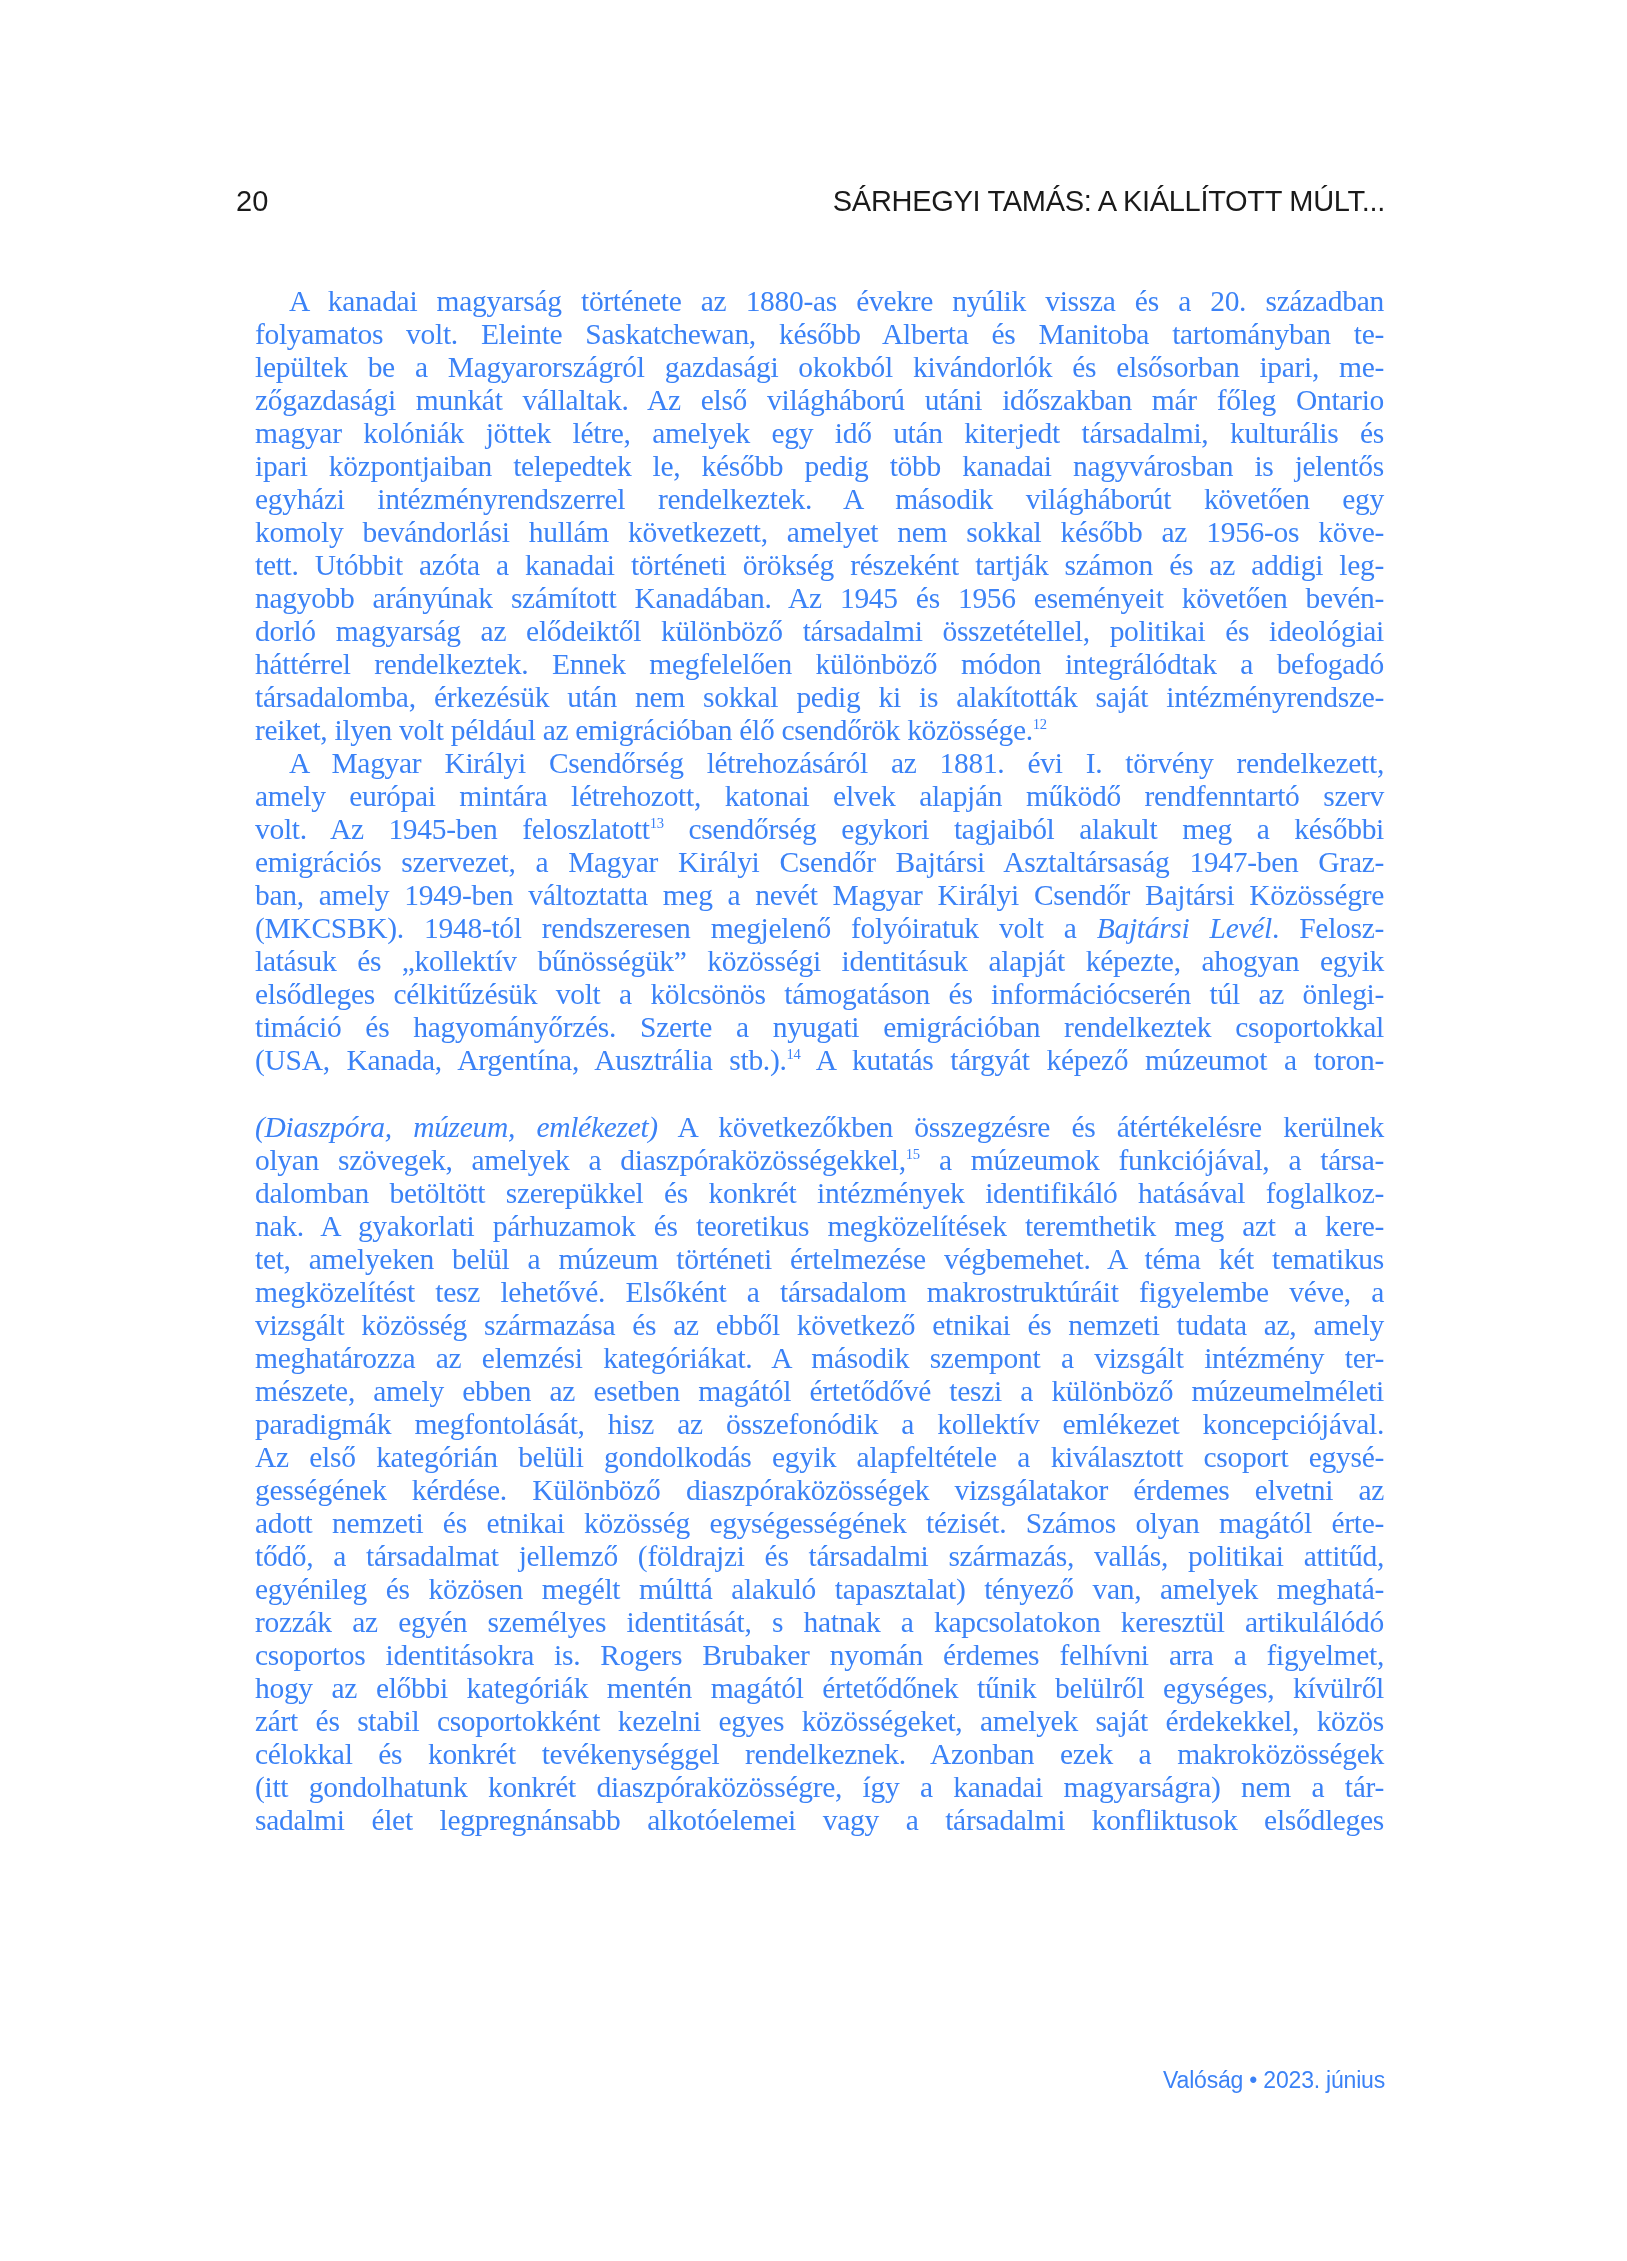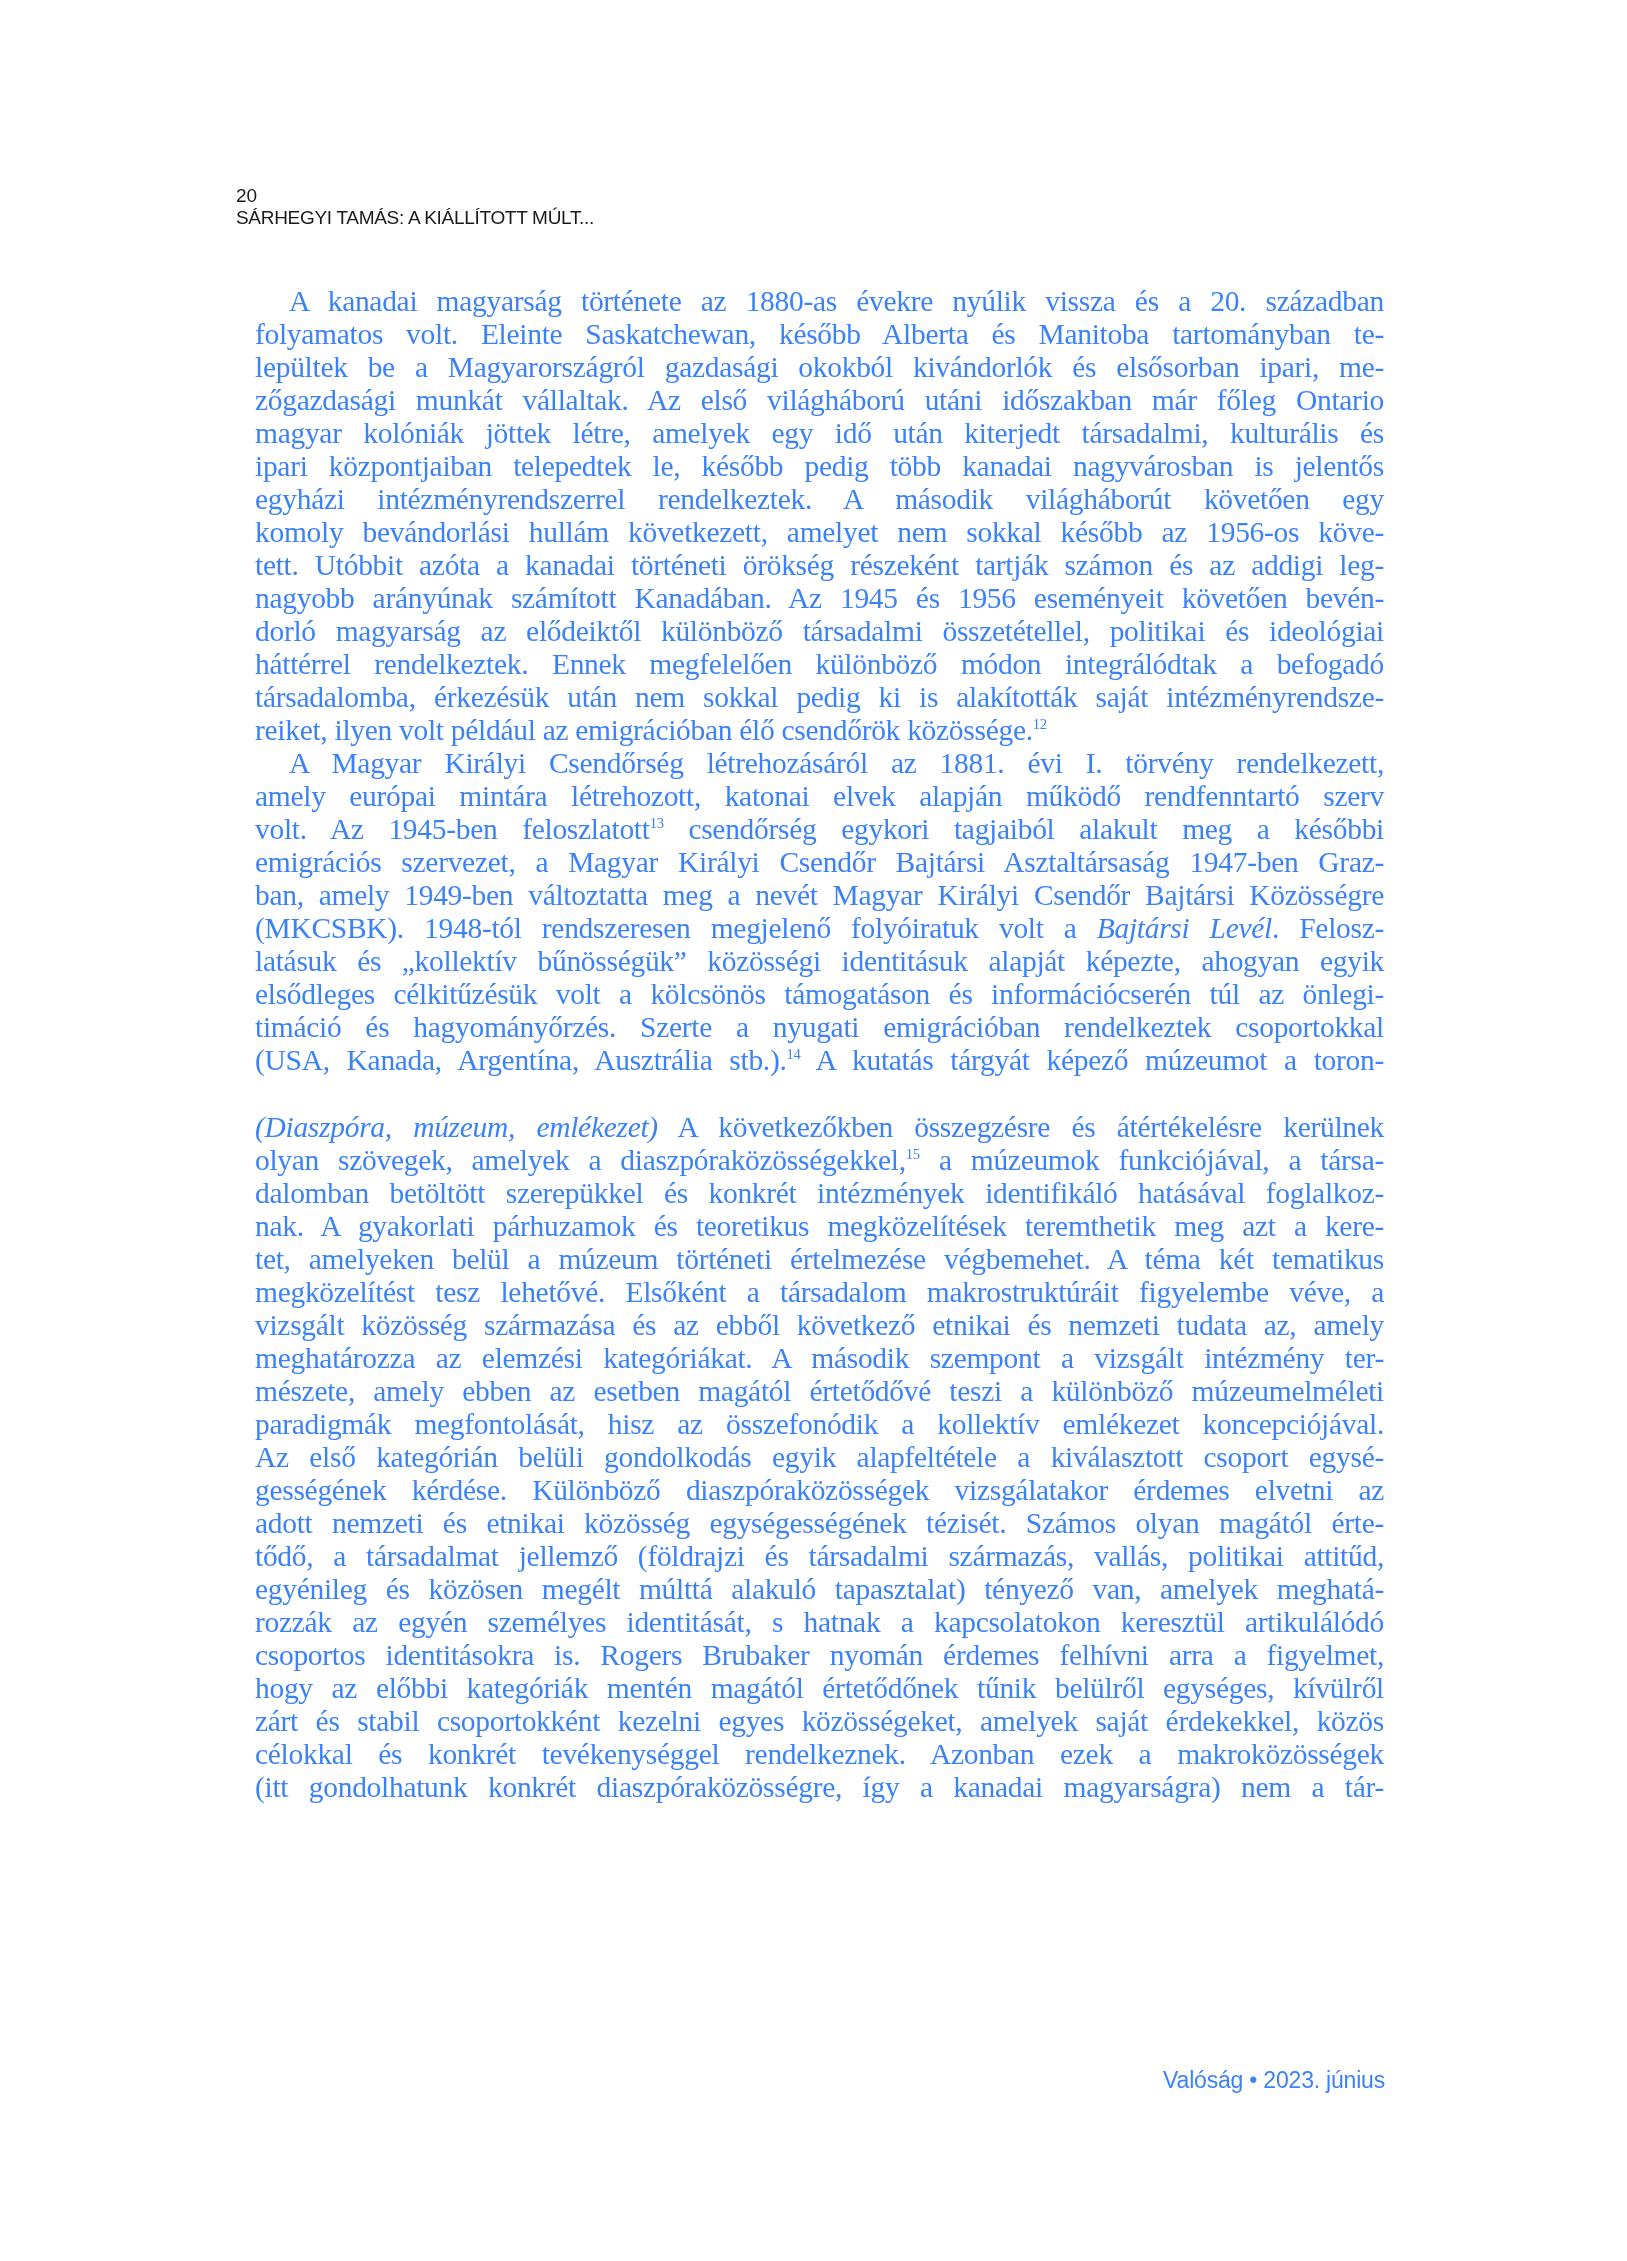--- a/index.html
+++ b/index.html
@@ -1,21 +1,21 @@
 <!DOCTYPE html>
 <html style="font-size:12.3px"><head>
 <meta charset="utf-8">
 <style>
   html, body { margin: 0; padding: 0; background: #ffffff; }
   body { width: 1628px; height: 2261px; position: relative; overflow: hidden; color: #1a1a1a; }
   .page { position: absolute; left: 0; top: 0; width: 1628px; height: 2261px; background: #fff; }
   .running-head {
     position: absolute; top: 185px; left: 236px; width: 1149px; height: 31px;
-    font-family: "Liberation Sans", sans-serif; font-size: 19px; color: #1a1a1a;
-    display: flex; justify-content: space-between; align-items: baseline; flex-direction: column;
+    font-family: "Liberation Sans", sans-serif; font-size: 29px; color: #1a1a1a;
+    display: flex; justify-content: space-between; align-items: baseline;
   }
   .running-head .title { letter-spacing: -0.3px; }
   .body-text {
     position: absolute; left: 255px; top: 285px; width: 1129px;
     font-family: "Liberation Serif", serif; font-size: 29.5px; color: #3b82f6;
   }
   .line {
     height: 33px; line-height: 33px; white-space: nowrap;
     text-align: justify; text-align-last: justify; letter-spacing: -0.3px;
   }
@@ -85,19 +85,20 @@
         <div class="line"><span>gességének kérdése. Különböző diaszpóraközösségek vizsgálatakor érdemes elvetni az</span></div>
         <div class="line"><span>adott nemzeti és etnikai közösség egységességének tézisét. Számos olyan magától érte-</span></div>
         <div class="line"><span>tődő, a társadalmat jellemző (földrajzi és társadalmi származás, vallás, politikai attitűd,</span></div>
         <div class="line"><span>egyénileg és közösen megélt múlttá alakuló tapasztalat) tényező van, amelyek meghatá-</span></div>
         <div class="line"><span>rozzák az egyén személyes identitását, s hatnak a kapcsolatokon keresztül artikulálódó</span></div>
         <div class="line"><span>csoportos identitásokra is. Rogers Brubaker nyomán érdemes felhívni arra a figyelmet,</span></div>
         <div class="line"><span>hogy az előbbi kategóriák mentén magától értetődőnek tűnik belülről egységes, kívülről</span></div>
         <div class="line"><span>zárt és stabil csoportokként kezelni egyes közösségeket, amelyek saját érdekekkel, közös</span></div>
         <div class="line"><span>célokkal és konkrét tevékenységgel rendelkeznek. Azonban ezek a makroközösségek</span></div>
         <div class="line"><span>(itt gondolhatunk konkrét diaszpóraközösségre, így a kanadai magyarságra) nem a tár-</span></div>
+        <div class="line"><span>sadalmi élet legpregnánsabb alkotóelemei vagy a társadalmi konfliktusok elsődleges</span></div>
       </div>
     </div>
 
   <div class="footer">Valóság • 2023. június</div>
 
 </div>
 
 
 </body></html>

